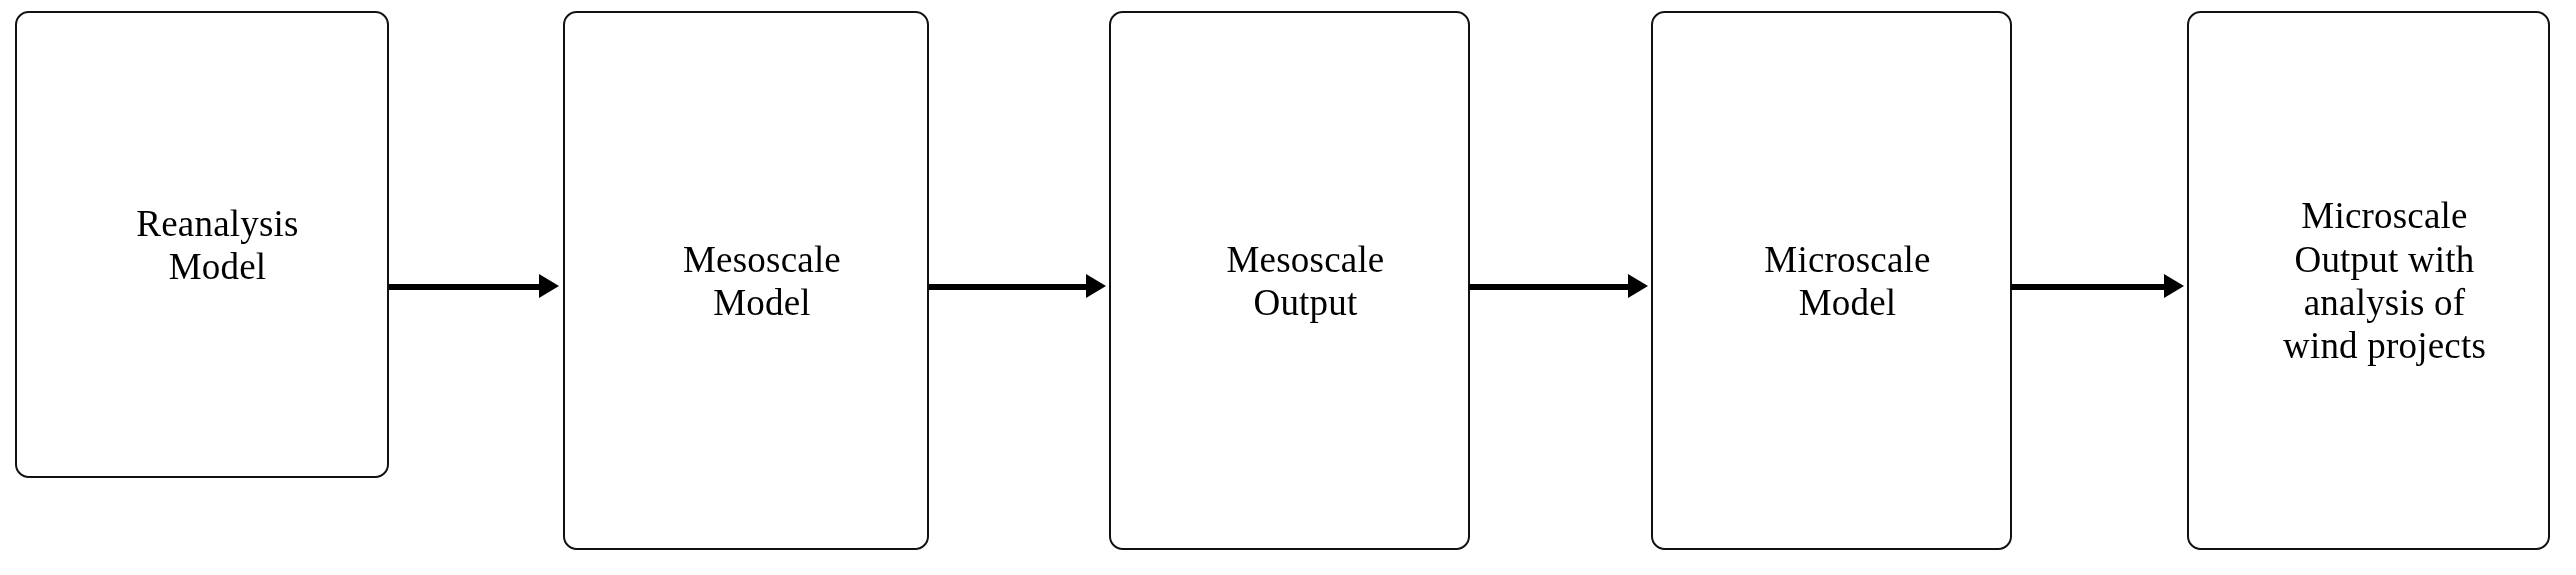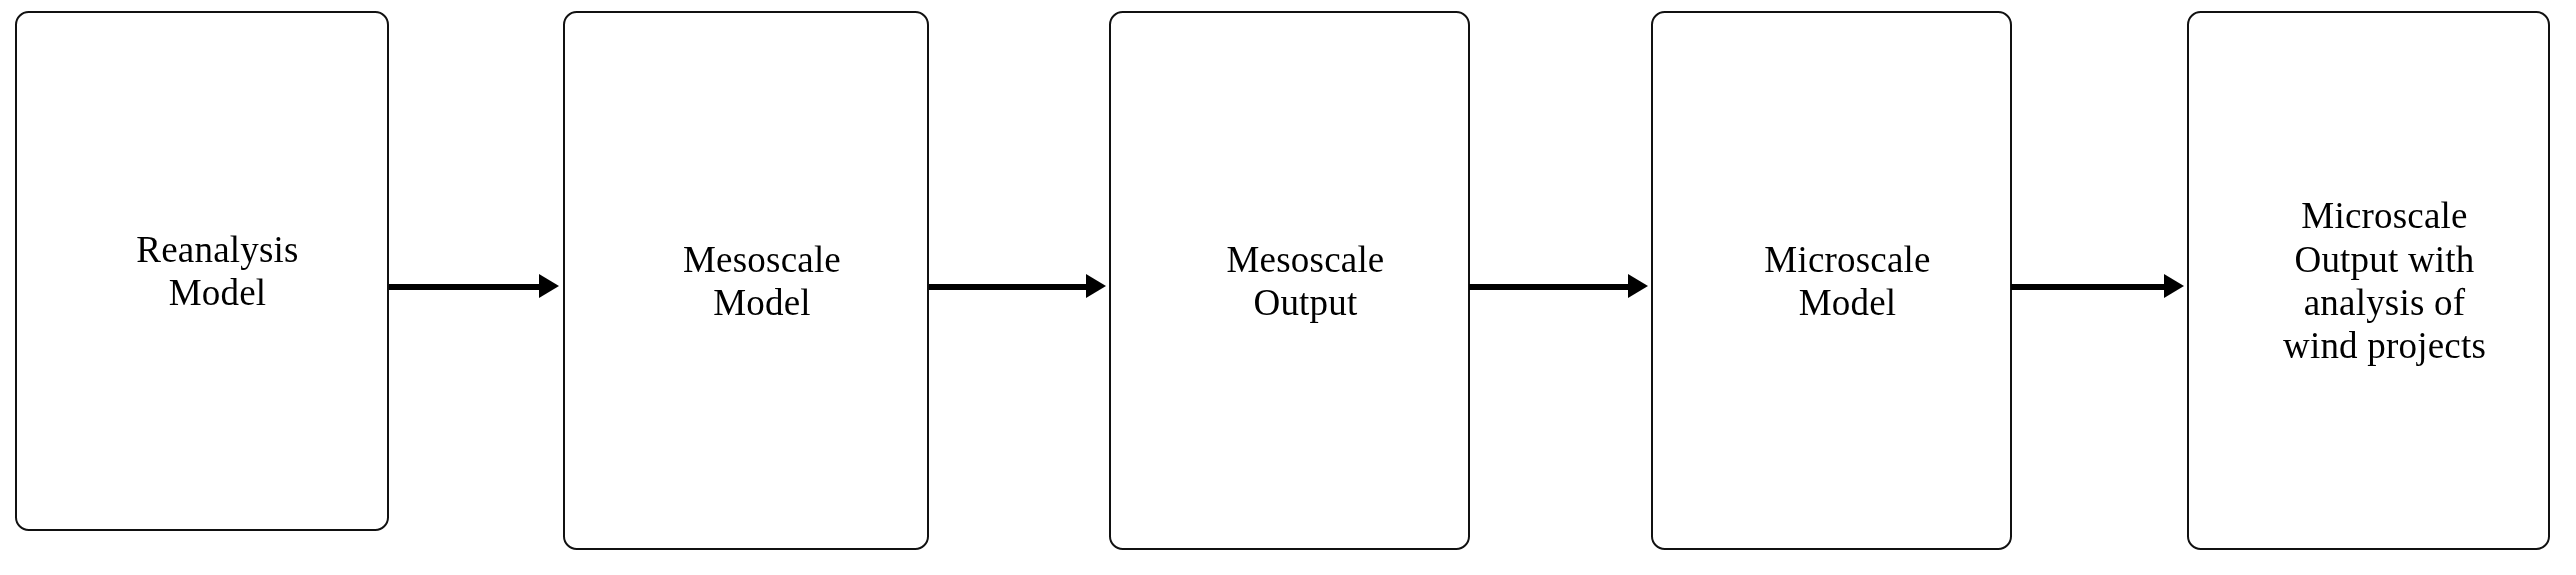--- a/index.html
+++ b/index.html
@@ -52,21 +52,21 @@
     border-top: 12px solid transparent;
     border-bottom: 12px solid transparent;
     border-left: 20px solid #000000;
   }
 </style>
 </head>
 <body>
 
 <div id="diagram">
 
-  <div class="node" style="left:14.5px; top:11.3px; width:374px; height:520px;">
+  <div class="node" style="left:14.5px; top:11.3px; width:374px; height:467px;">
     <div class="node-label">Reanalysis
 Model</div>
   </div>
 
   <div>
     <div class="edge" style="left:389px; top:284px; width:153px;"></div>
     <div class="edge-head" style="left:539px; top:274px;"></div>
   </div>
 
   <div class="node" style="left:563px; top:11.3px; width:366px; height:539px;">

